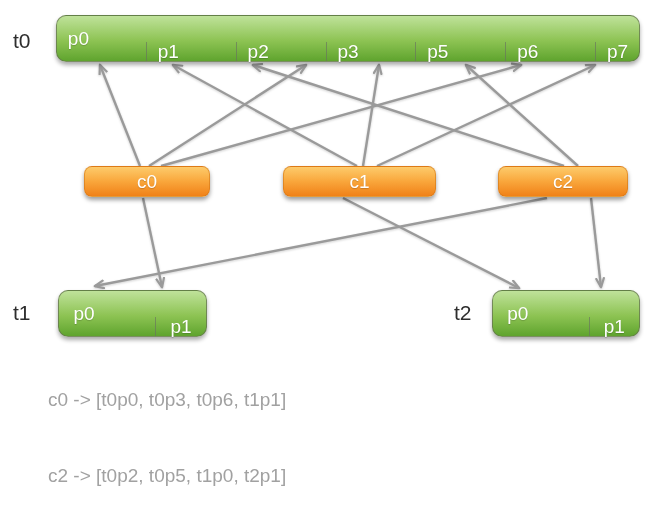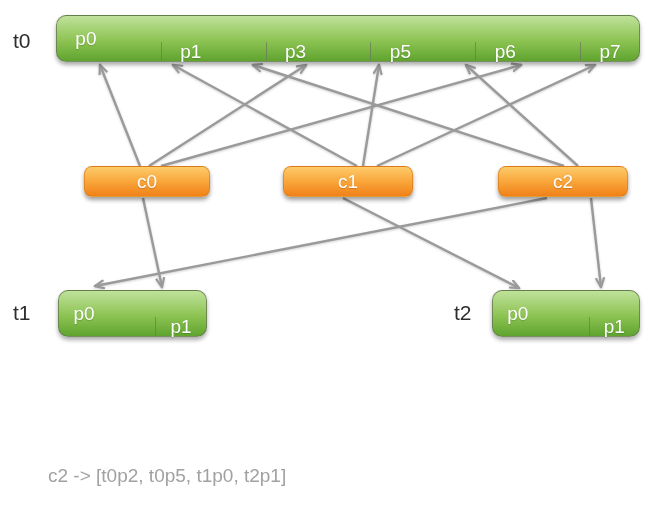--- a/index.html
+++ b/index.html
@@ -32,21 +32,21 @@
     color:#ffffff;font-size:19px;text-shadow:0 1px 1px rgba(0,0,0,0.18);
     box-sizing:border-box;z-index:2;
   }
   #t0-box{left:56px;top:15px;width:584px;height:47px;z-index:2;}
   #t1-box{left:58px;top:290px;width:149px;height:47px;z-index:2;}
   #t2-box{left:492px;top:290px;width:148px;height:47px;z-index:2;}
   #t0-label{left:13px;top:30px;text-align:center;}
   #t1-label{left:13px;top:302px;}
   #t2-label{left:454px;top:302px;}
   #c0{left:84px;top:166px;width:126px;}
-  #c1{left:283px;top:166px;width:130px;}
+  #c1{left:283px;top:166px;width:153px;}
   #c2{left:498px;top:166px;width:130px;}
   #arrow-layer{
     position:absolute;left:0;top:0;width:657px;height:521px;z-index:1;
     filter:drop-shadow(0 1.5px 1px rgba(0,0,0,0.18));
   }
   .mapping-line{
     position:absolute;left:48px;font-size:19px;color:var(--text-gray);white-space:pre;
   }
   #map-c0{top:389px;}
   #map-c1{top:442px;}
@@ -76,20 +76,21 @@
         <line x1="547" y1="198" x2="95" y2="286" stroke="#9a9a9a" stroke-width="2.4" marker-end="url(#ah)"></line>
         <line x1="343" y1="198" x2="519" y2="288" stroke="#9a9a9a" stroke-width="2.4" marker-end="url(#ah)"></line>
         <line x1="591" y1="198" x2="601" y2="287" stroke="#9a9a9a" stroke-width="2.4" marker-end="url(#ah)"></line>
       </g>
   </svg>
 
   <div class="topic-label" id="t0-label">t0</div>
   <div class="green-box" id="t0-box">
     <div class="pcell">p0</div>
     <div class="pcell">p1</div>
+    <div class="pcell">p2</div>
     <div class="pcell">p3</div>
     <div class="pcell">p5</div>
     <div class="pcell">p6</div>
     <div class="pcell">p7</div>
   </div>
 
   <div class="consumer" id="c0">c0</div>
   <div class="consumer" id="c1">c1</div>
   <div class="consumer" id="c2">c2</div>
 
@@ -98,15 +99,16 @@
     <div class="pcell">p0</div>
     <div class="pcell">p1</div>
   </div>
 
   <div class="topic-label" id="t2-label">t2</div>
   <div class="green-box" id="t2-box">
     <div class="pcell">p0</div>
     <div class="pcell">p1</div>
   </div>
 
+  <div class="mapping-line" id="map-c0">c0 -&gt; [t0p0, t0p3, t0p6, t1p1]</div>
   <div class="mapping-line" id="map-c2">c2 -&gt; [t0p2, t0p5, t1p0, t2p1]</div>
 
 </div>
 
 </body></html>

